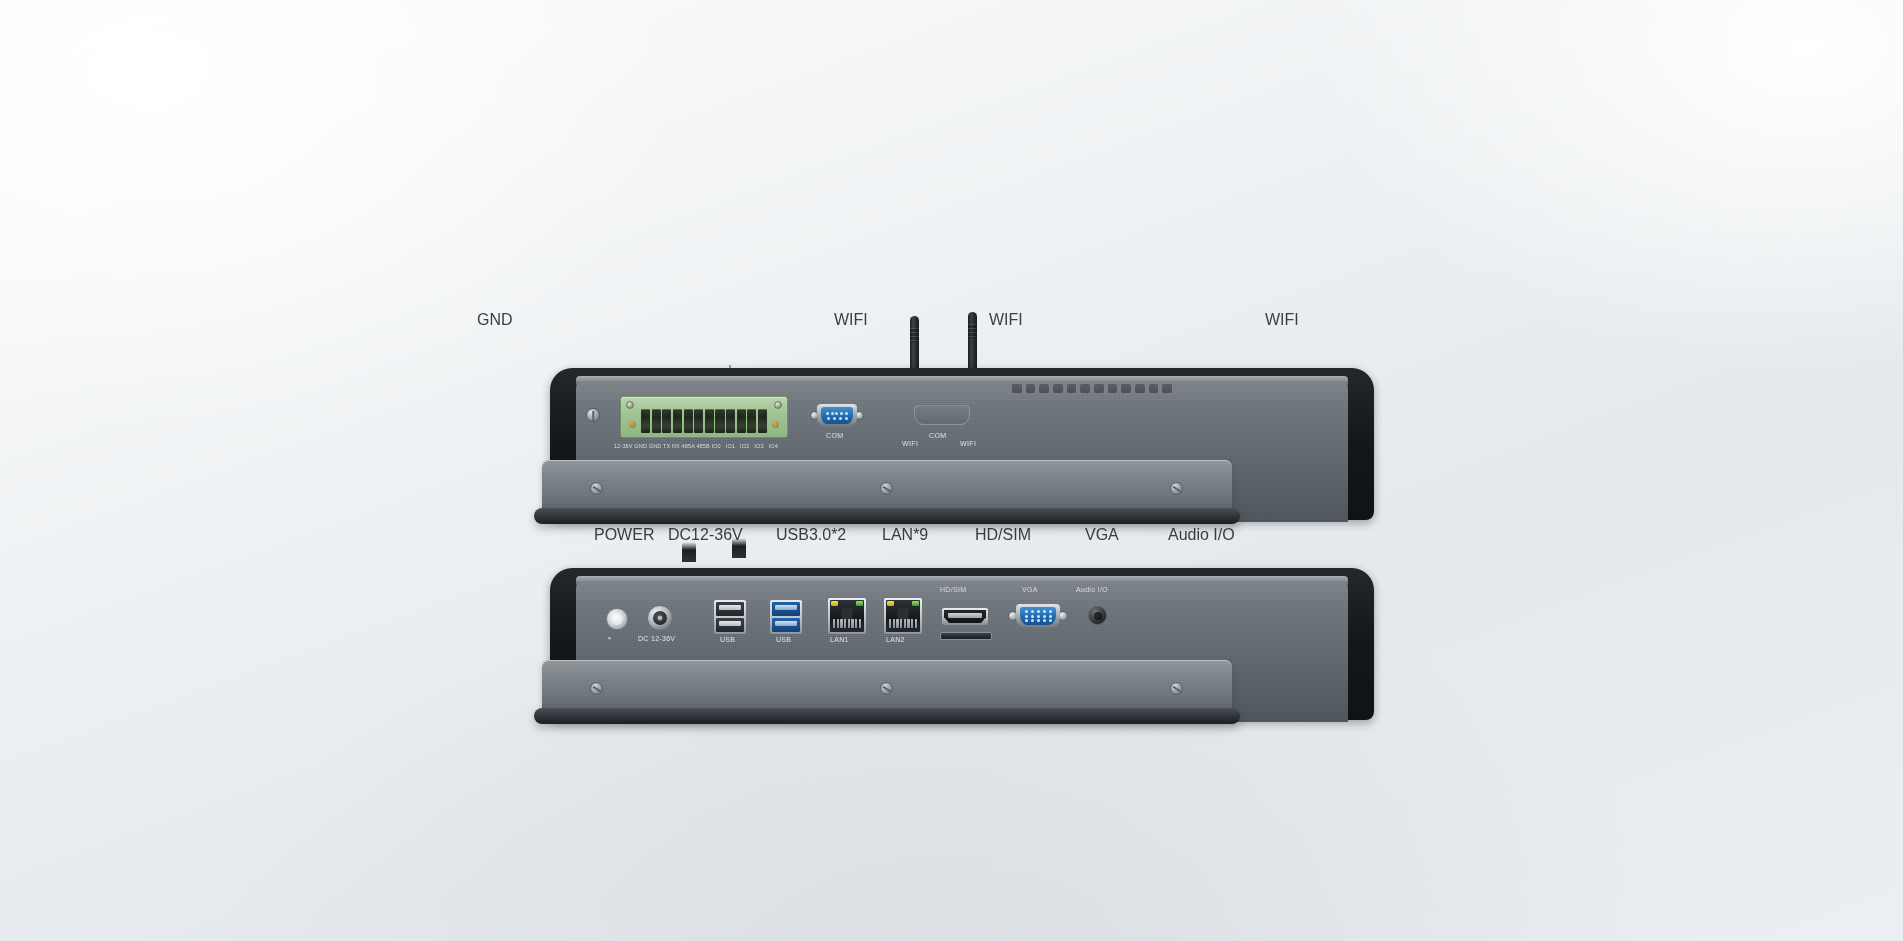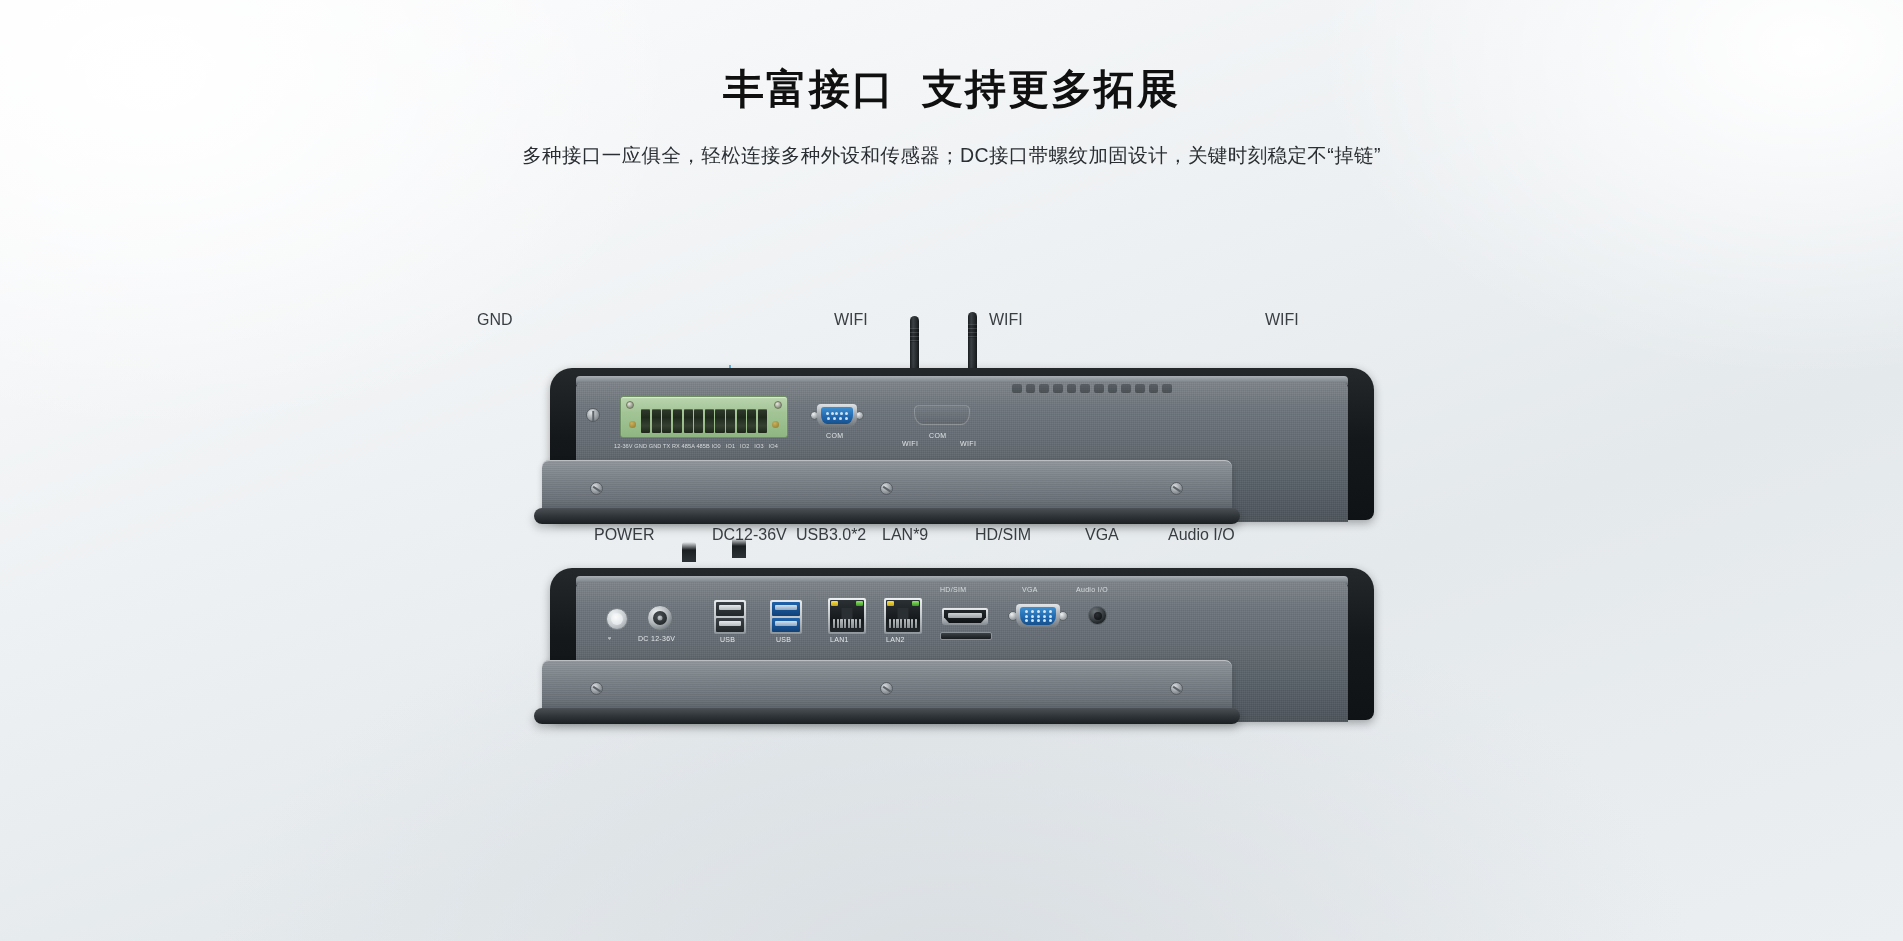--- a/index.html
+++ b/index.html
@@ -356,22 +356,20 @@
   .port-label {
     position: absolute; font-size: 7px; color: #e3e7ea; letter-spacing: .3px; white-space: nowrap;
   }
   .port-label.dark { color: #d8dcdf; }
 </style>
 </head>
 <body>
 
 <div id="page">
 
-  <div class="title">丰富接口  支持更多拓展</div>
-  <div class="subtitle">多种接口一应俱全，轻松连接多种外设和传感器；DC接口带螺纹加固设计，关键时刻稳定不“掉链”</div>
 
   <svg id="leaders" viewBox="0 0 1903 941">
 
     <path d="M 730 365 L 730 420 L 790 455"></path>
 
     <path d="M 623 392 L 623 420 L 700 470"></path>
 
     <path d="M 857 392 L 857 420 L 1112 470"></path>
 
     <path d="M 1012 392 L 1012 420 L 1190 470"></path>
@@ -393,23 +391,23 @@
 
     <path d="M 1207 655 L 1207 692 L 1100 712"></path>
   </svg>
 
   <div class="callout" style="left:477px; top:310px;">GND</div>
   <div class="callout" style="left:834px; top:310px;">WIFI</div>
   <div class="callout" style="left:989px; top:310px;">WIFI</div>
   <div class="callout" style="left:1265px; top:310px;">WIFI</div>
 
   <div class="callout" style="left:594px; top:525px;">POWER</div>
-  <div class="callout" style="left:668px; top:525px;margin-left:44px;">DC12-36V</div>
+  <div class="callout" style="left:668px; top:525px;">DC12-36V</div>
   <div class="callout" style="left:784px; top:506px;">USB2.0*2</div>
-  <div class="callout" style="left:796px; top:525px;text-align:right;">USB3.0*2</div>
+  <div class="callout" style="left:776px; top:525px;text-align:right;">USB3.0*2</div>
   <div class="callout" style="left:882px; top:525px;">LAN*9</div>
   <div class="callout" style="left:975px; top:525px;">HD/SIM</div>
   <div class="callout" style="left:1085px; top:525px;">VGA</div>
   <div class="callout" style="left:1168px; top:525px;">Audio I/O</div>
 
   <div class="device" id="dev-top">
 
     <div class="antenna" style="left:366px; top:-44px;">
       <div class="rod"></div>
       <div class="gold"></div>

